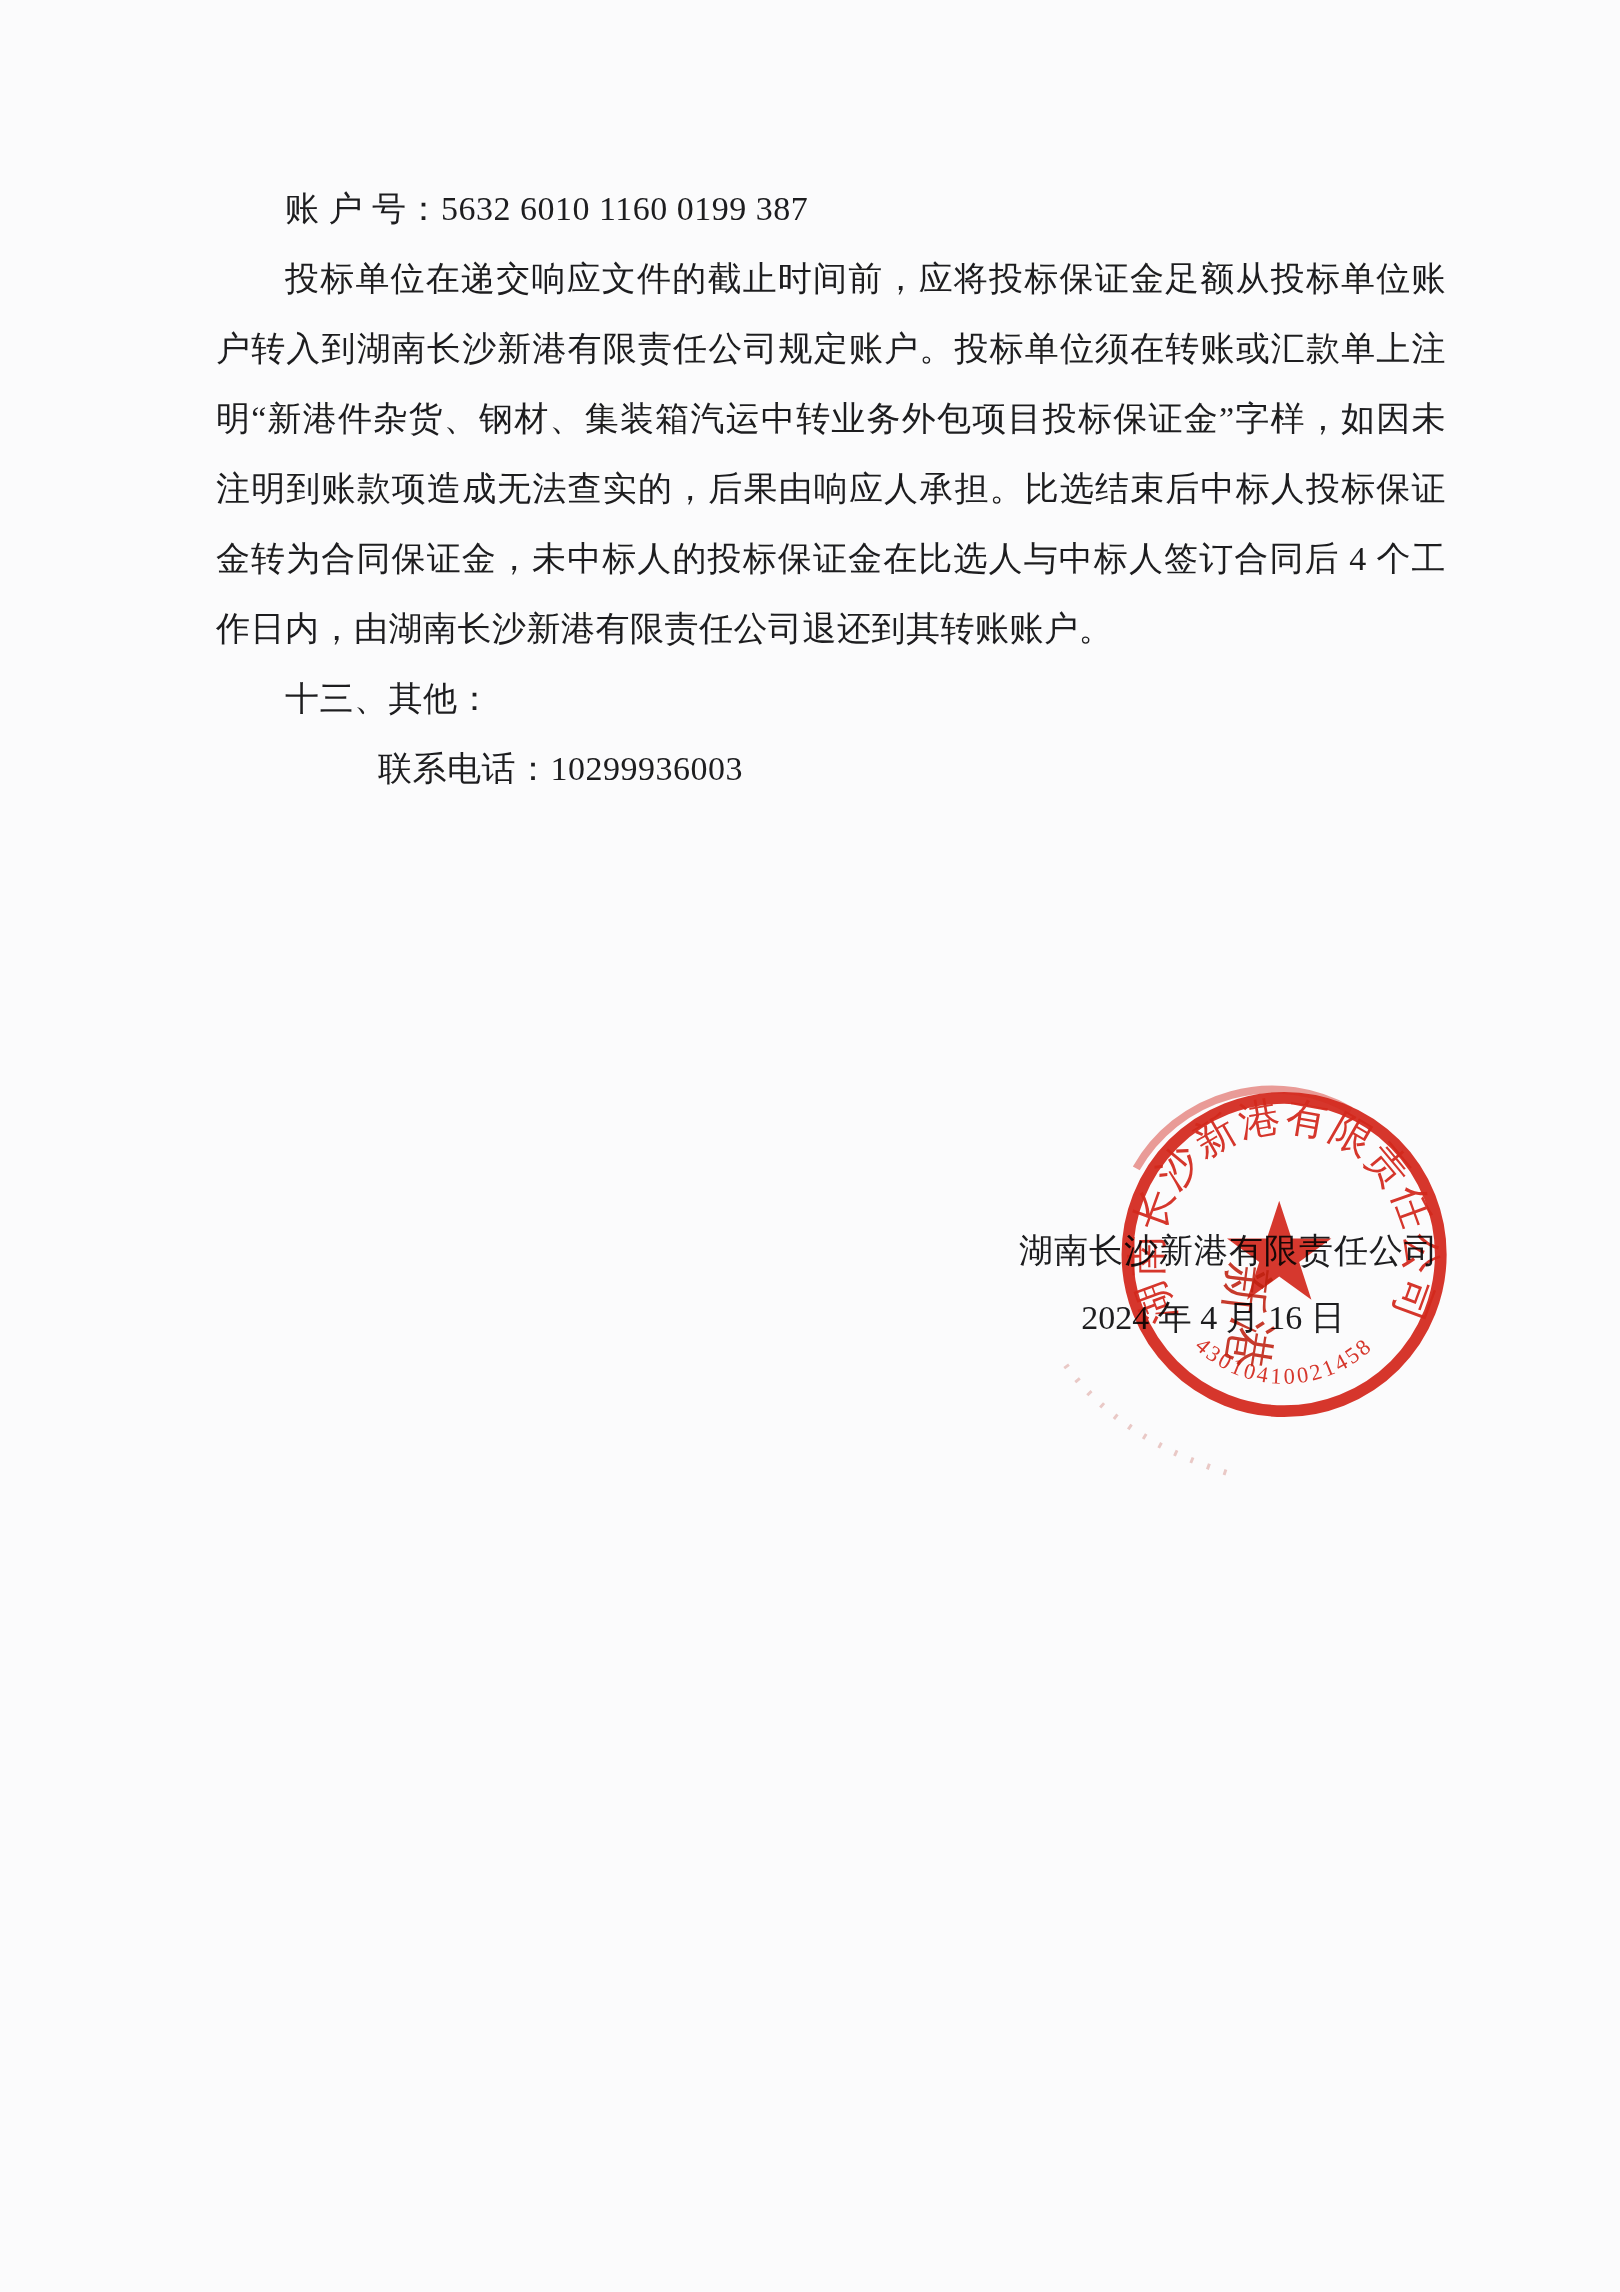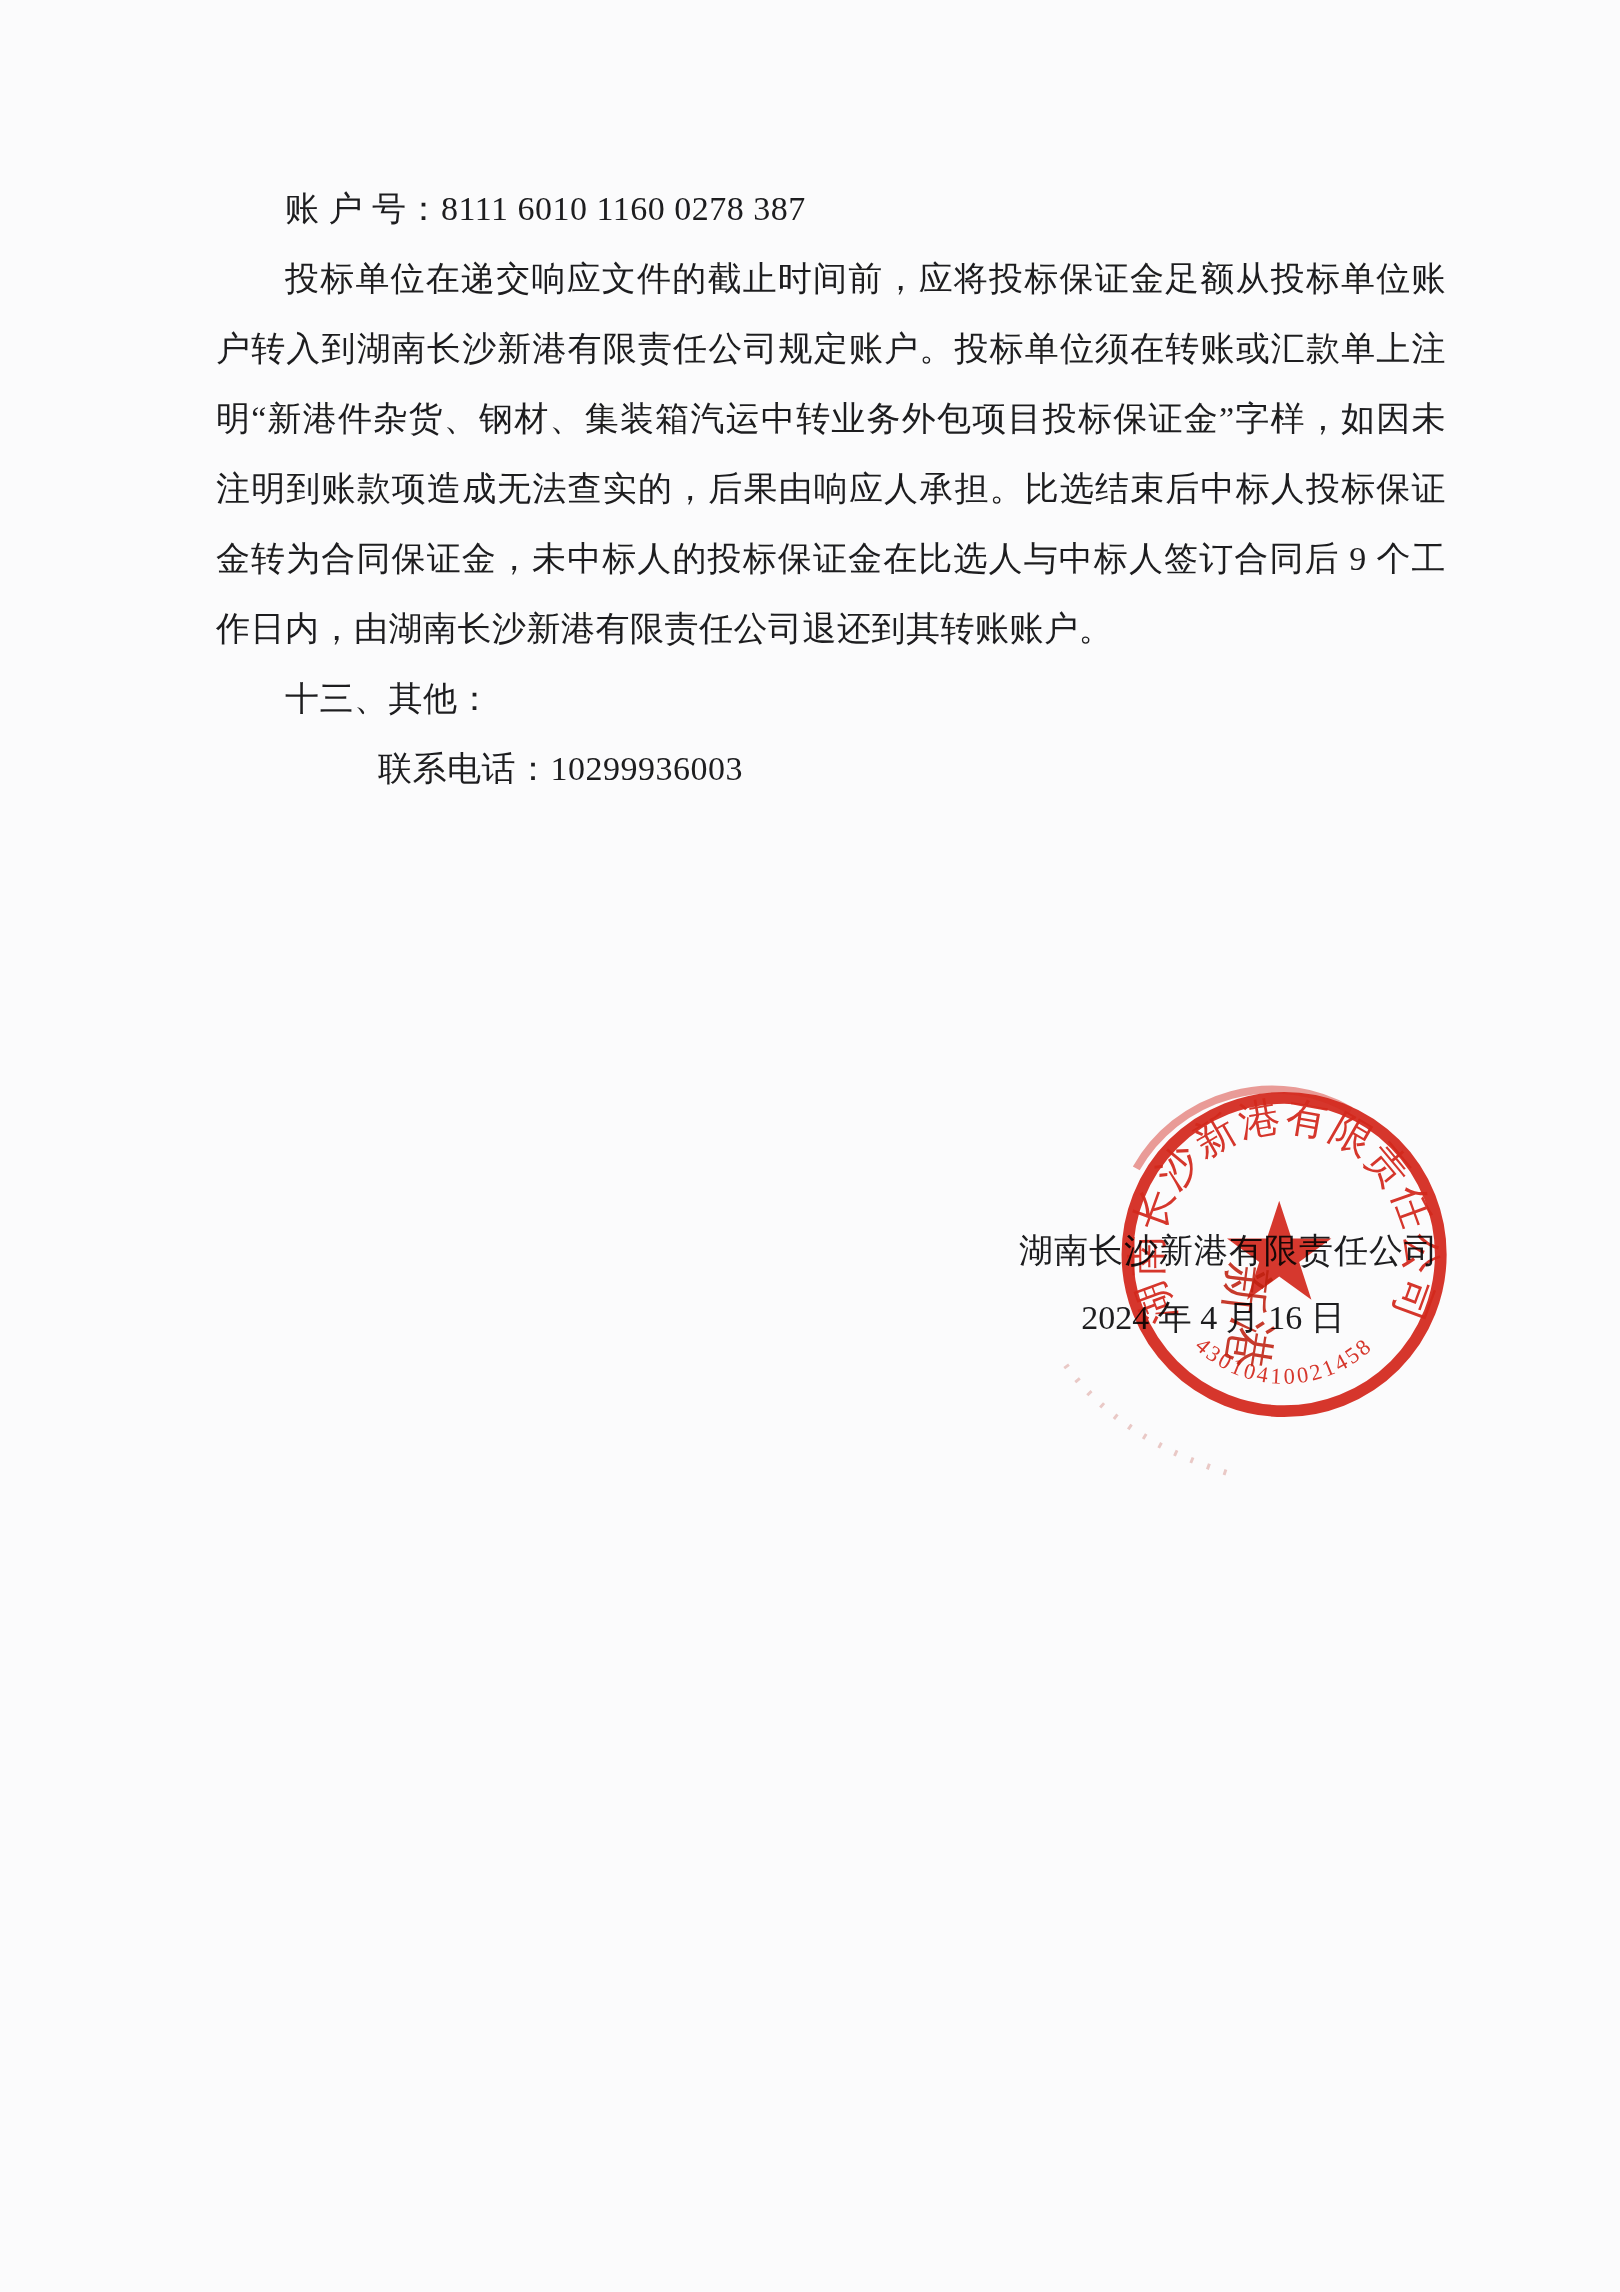--- a/index.html
+++ b/index.html
@@ -48,22 +48,22 @@
   }
   .stamp-wrap svg { display: block; width: 100%; height: 100%; }
   .stamp-text { font-family: "Liberation Serif", "DejaVu Serif", serif; }
 </style>
 </head>
 <body>
 
 <div class="page">
 
   <div class="body-text">
-    <p>账 户 号：8111 6010 1160 0278 387</p>
-    <p>投标单位在递交响应文件的截止时间前，应将投标保证金足额从投标单位账户转入到湖南长沙新港有限责任公司规定账户。投标单位须在转账或汇款单上注明“新港件杂货、钢材、集装箱汽运中转业务外包项目投标保证金”字样，如因未注明到账款项造成无法查实的，后果由响应人承担。比选结束后中标人投标保证金转为合同保证金，未中标人的投标保证金在比选人与中标人签订合同后 9 个工作日内，由湖南长沙新港有限责任公司退还到其转账账户。</p>
+    <p>账 户 号：5632 6010 1160 0199 387</p>
+    <p>投标单位在递交响应文件的截止时间前，应将投标保证金足额从投标单位账户转入到湖南长沙新港有限责任公司规定账户。投标单位须在转账或汇款单上注明“新港件杂货、钢材、集装箱汽运中转业务外包项目投标保证金”字样，如因未注明到账款项造成无法查实的，后果由响应人承担。比选结束后中标人投标保证金转为合同保证金，未中标人的投标保证金在比选人与中标人签订合同后 4 个工作日内，由湖南长沙新港有限责任公司退还到其转账账户。</p>
     <p>十三、其他：</p>
     <p class="indent-deep">联系电话：10299936003</p>
   </div>
 
   <div class="signature">
     <div class="company">湖南长沙新港有限责任公司</div>
     <div class="date">2024 年 4 月 16 日</div>
   </div>
 
   <div class="stamp-wrap">

